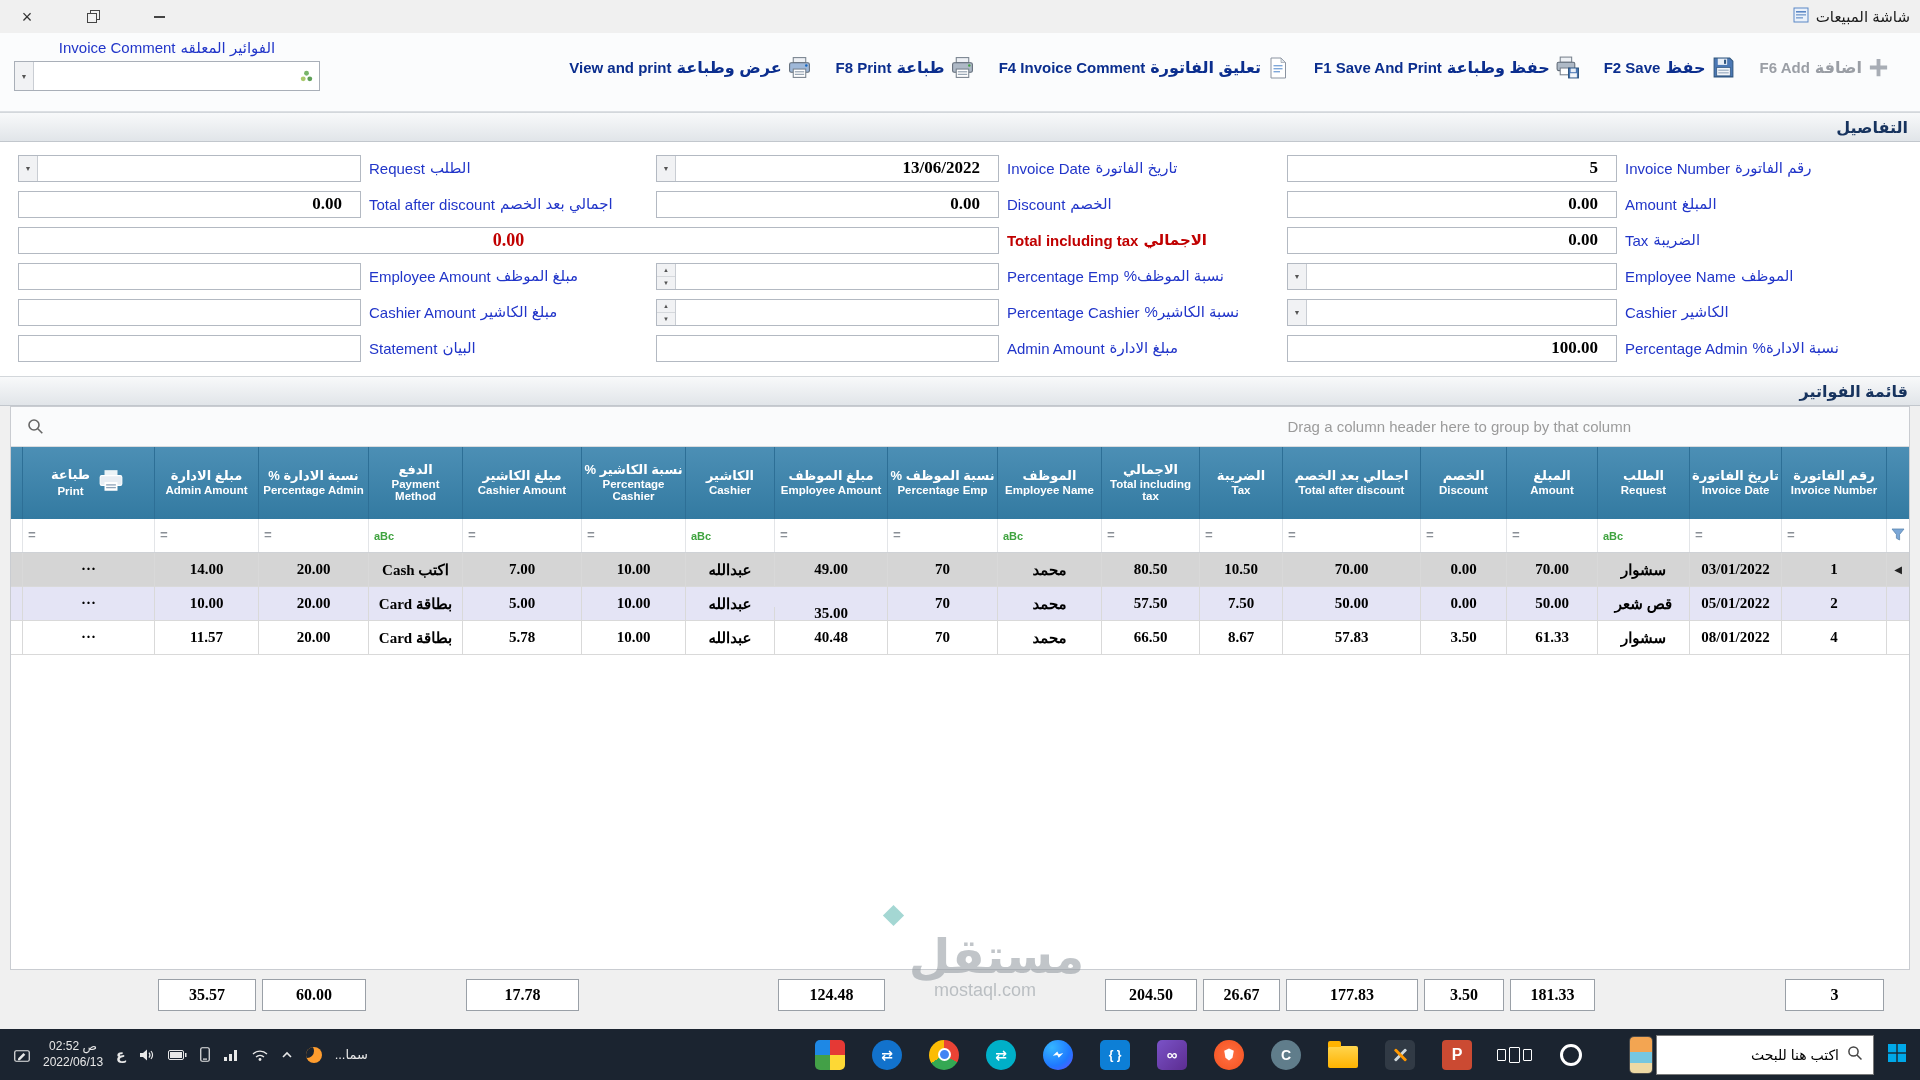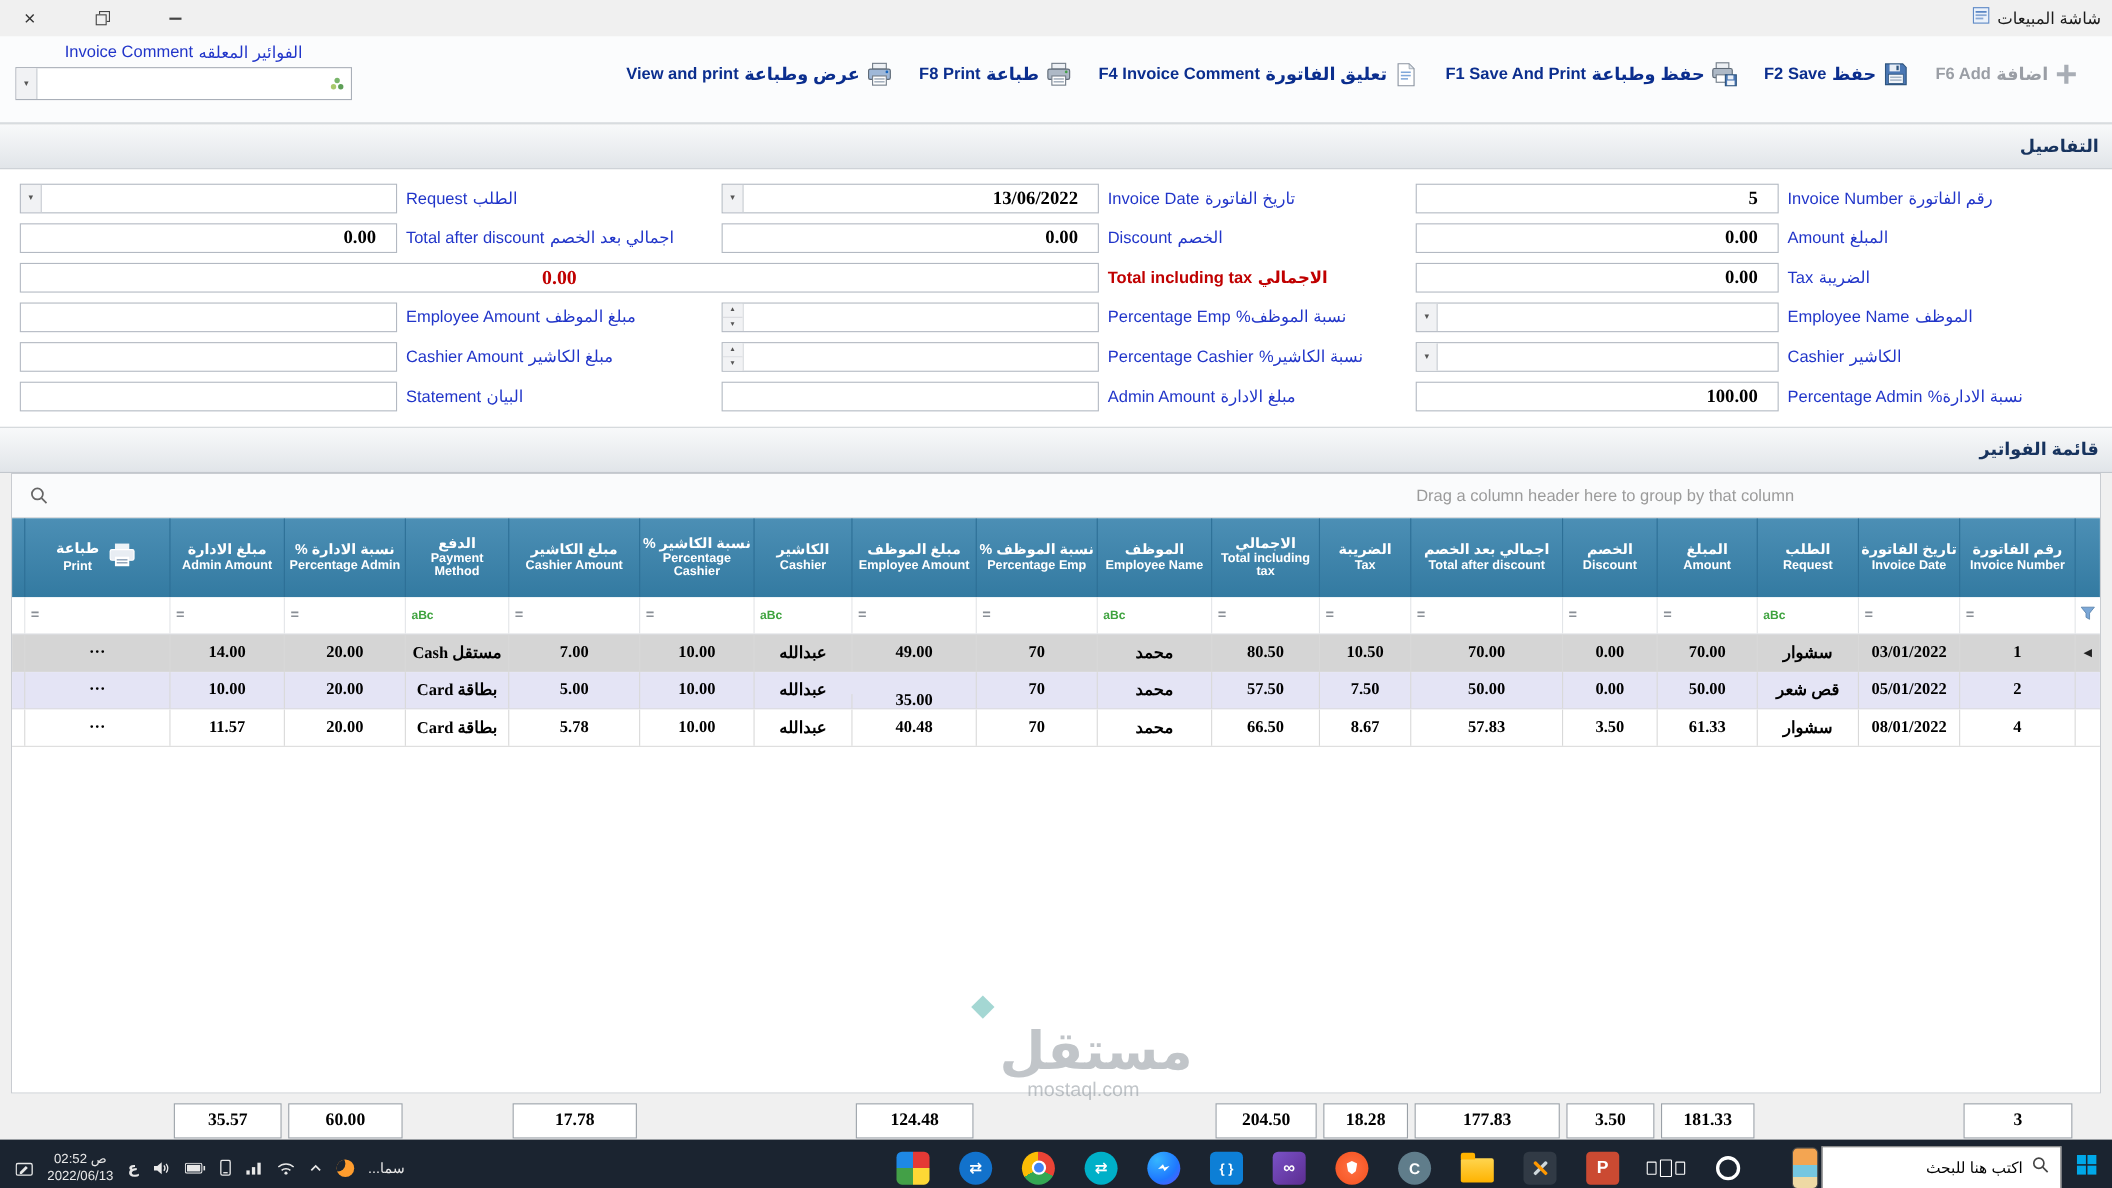--- a/index.html
+++ b/index.html
@@ -29,21 +29,21 @@
   .pending-label{display:flex;justify-content:center;gap:5px;color:#2135c9;font-size:15px}
   .pending-combo{height:30px;border:1px solid #a9afb8;background:#fff;display:flex;align-items:center;cursor:default}
   .pending-combo .flower{margin:0 5px;display:flex}
   .pending-combo .pval{flex:1}
   .ddbtn{width:19px;height:100%;background:#f1f2f4;border-right:1px solid #c9cdd3;display:flex;align-items:center;justify-content:center;color:#555;font-size:7px;cursor:default}
   .spinbtns{width:19px;height:100%;display:flex;flex-direction:column;border-right:1px solid #c9cdd3}
   .spinbtns .sb{flex:1;background:#f1f2f4;font-size:6px;color:#555;display:flex;align-items:center;justify-content:center}
   .spinbtns .sb:first-child{border-bottom:1px solid #d5d8dc}
 
   
-  .section-header{height:42px;background:linear-gradient(#f8f9fa,#e1e5e9);border-top:1px solid #d3d7db;border-bottom:1px solid #c2c7cd;color:#17335e;font-weight:bold;font-size:16px;display:flex;align-items:center;padding:0 12px;flex:0 0 auto}
+  .section-header{height:30px;background:linear-gradient(#f8f9fa,#e1e5e9);border-top:1px solid #d3d7db;border-bottom:1px solid #c2c7cd;color:#17335e;font-weight:bold;font-size:16px;display:flex;align-items:center;padding:0 12px;flex:0 0 auto}
 
   
   .form{background:#fff;padding:12px 48px 14px 18px;display:grid;grid-template-columns:585px 618px 625px;column-gap:13px;row-gap:8px;direction:rtl;flex:0 0 auto}
   .fcell{display:flex;align-items:center;height:28px}
   .fcell.wide{grid-column:span 2}
   .flabel{flex:0 0 auto;display:flex;justify-content:flex-end;align-items:center;gap:5px;color:#2135c9;font-size:15px;padding-left:8px;white-space:nowrap;overflow:hidden}
   .col1 .flabel{width:255px}
   .col2 .flabel{width:275px}
   .col3 .flabel{width:282px}
   .wide .flabel{width:275px}
@@ -592,21 +592,21 @@
           <div class="gcell" style="width: 86px;">0.00</div>
           <div class="gcell" style="width: 138px;">70.00</div>
           <div class="gcell" style="width: 83px;">10.50</div>
           <div class="gcell" style="width: 98px;">80.50</div>
           <div class="gcell" style="width: 104px;">محمد</div>
           <div class="gcell" style="width: 110px;">70</div>
           <div class="gcell" style="width: 113px;">49.00</div>
           <div class="gcell" style="width: 89px;">عبدالله</div>
           <div class="gcell" style="width: 104px;">10.00</div>
           <div class="gcell" style="width: 119px;">7.00</div>
-          <div class="gcell" style="width: 94px;">مستقل Cash</div>
+          <div class="gcell" style="width: 94px;">اكتب Cash</div>
           <div class="gcell" style="width: 110px;">20.00</div>
           <div class="gcell" style="width: 104px;">14.00</div>
           <div class="gcell" style="width: 132px;">···</div>
         </div>
         <div class="grow alt">
           <div class="gcell ind" style="width: 23px;"></div>
           <div class="gcell" style="width: 105px;">2</div>
           <div class="gcell" style="width: 92px;">05/01/2022</div>
           <div class="gcell" style="width: 92px;">قص شعر</div>
           <div class="gcell" style="width: 91px;">50.00</div>
@@ -660,21 +660,21 @@
       <div class="scell" style="width: 91px;">
         <span class="sumbox">181.33</span>
       </div>
       <div class="scell" style="width: 86px;">
         <span class="sumbox">3.50</span>
       </div>
       <div class="scell" style="width: 138px;">
         <span class="sumbox">177.83</span>
       </div>
       <div class="scell" style="width: 83px;">
-        <span class="sumbox">18.28</span>
+        <span class="sumbox">26.67</span>
       </div>
       <div class="scell" style="width: 98px;">
         <span class="sumbox">204.50</span>
       </div>
       <div class="scell" style="width: 104px;"></div>
       <div class="scell" style="width: 110px;"></div>
       <div class="scell" style="width: 113px;">
         <span class="sumbox">124.48</span>
       </div>
       <div class="scell" style="width: 89px;"></div>

